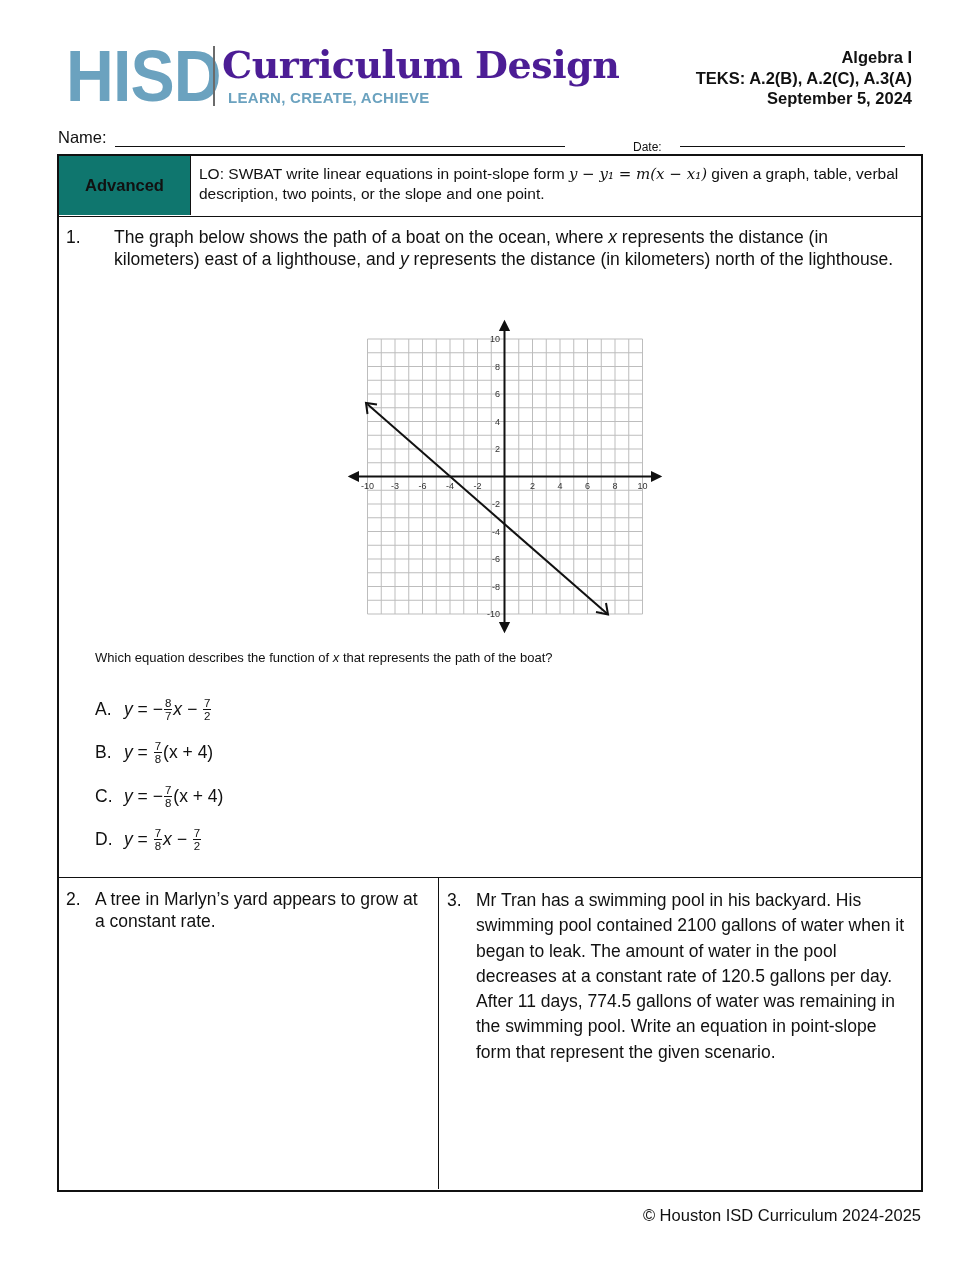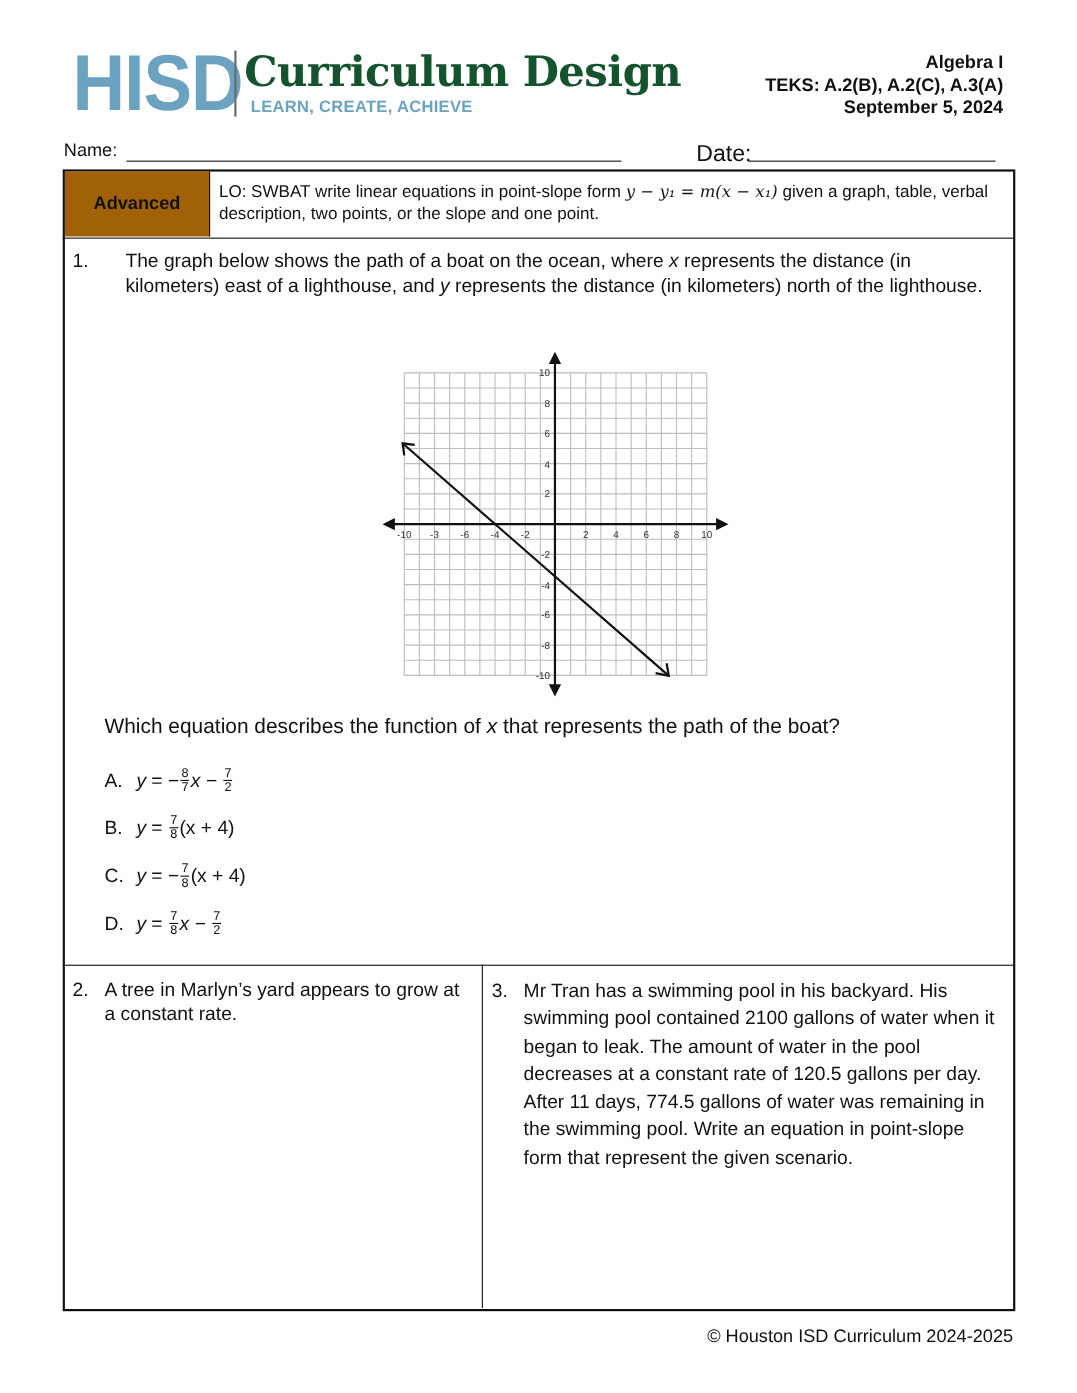--- a/index.html
+++ b/index.html
@@ -2,42 +2,42 @@
 <html><head>
 <meta charset="utf-8">
 <style>
   html, body { margin: 0; padding: 0; background: #ffffff; }
   body { width: 979px; height: 1266px; position: relative; font-family: "Liberation Sans", sans-serif; color: #111; overflow: hidden; }
   .abs { position: absolute; }
 
   
   .logo-hisd { left: 66px; top: 40px; font-family: "Liberation Sans", sans-serif; font-weight: bold; font-size: 72px; letter-spacing: -1px; color: #6ba2bf; line-height: 72px; transform: scaleX(0.92); transform-origin: left top; }
   .logo-divider { left: 213px; top: 46px; width: 2px; height: 60px; background: #6b6b6b; }
-  .logo-title { left: 222px; top: 40px; font-family: "DejaVu Serif", serif; font-weight: bold; font-size: 38px; color: #14532d; line-height: 50px; letter-spacing: -0.5px; }
+  .logo-title { left: 222px; top: 40px; font-family: "DejaVu Serif", serif; font-weight: bold; font-size: 38px; color: #4c1d95; line-height: 50px; letter-spacing: -0.5px; }
   .logo-tagline { left: 228px; top: 89px; font-family: "Liberation Sans", sans-serif; font-weight: bold; font-size: 15px; color: #6ba2bf; letter-spacing: 0.3px; }
 
   .header-right { right: 67px; top: 47px; text-align: right; font-weight: bold; font-size: 16.5px; line-height: 20.5px; }
 
   .name-row { left: 58px; top: 128px; font-size: 16.5px; }
   .name-line { left: 115px; top: 146px; width: 450px; border-bottom: 1.5px solid #111; }
-  .date-label { left: 633px; top: 128px; font-size: 21px; }
+  .date-label { left: 633px; top: 140px; font-size: 12px; }
   .date-line { left: 680px; top: 146px; width: 225px; border-bottom: 1.5px solid #111; }
 
   
   .frame { left: 57px; top: 154px; width: 862px; height: 1034px; border: 2px solid #111; box-sizing: content-box; }
   .lo-row { left: 57px; top: 154px; width: 864px; height: 62px; border-bottom: 1.5px solid #111; }
-  .advanced-cell { left: 59px; top: 156px; width: 131px; height: 59px; background: #a16207; border-right: 1.5px solid #111; display: flex; align-items: center; justify-content: center; font-weight: bold; font-size: 16.5px; }
+  .advanced-cell { left: 59px; top: 156px; width: 131px; height: 59px; background: #0f766e; border-right: 1.5px solid #111; display: flex; align-items: center; justify-content: center; font-weight: bold; font-size: 16.5px; }
   .lo-text { left: 199px; top: 164px; width: 710px; font-size: 15.5px; line-height: 20px; }
   .math { font-family: "DejaVu Serif", serif; font-style: italic; font-size: 15px; }
 
   .q1 { left: 66px; top: 226px; width: 830px; font-size: 17.5px; line-height: 22px; }
   .qnum { display: inline-block; width: 29px; }
   .q1-body { position: absolute; left: 29px; top: 0; width: 800px; margin-left: 19px; }
 
-  .q1-prompt { left: 95px; top: 650px; font-size: 19px; }
+  .q1-prompt { left: 95px; top: 650px; font-size: 13px; }
   .choice { left: 95px; font-size: 17.5px; display: flex; align-items: center; }
   .choice .letter { width: 29px; }
   .frac { display: inline-flex; flex-direction: column; align-items: center; font-size: 11.5px; line-height: 12px; margin: 0 1px; vertical-align: middle; }
   .frac .num { border-bottom: 1px solid #111; padding: 0 1px; }
   .frac .den { padding: 0 1px; }
   .ital { font-style: italic; }
 
   .divider-q1 { left: 57px; top: 877px; width: 864px; border-top: 1.5px solid #111; }
   .divider-vert { left: 438px; top: 877px; height: 312px; border-left: 1.5px solid #111; }
 

